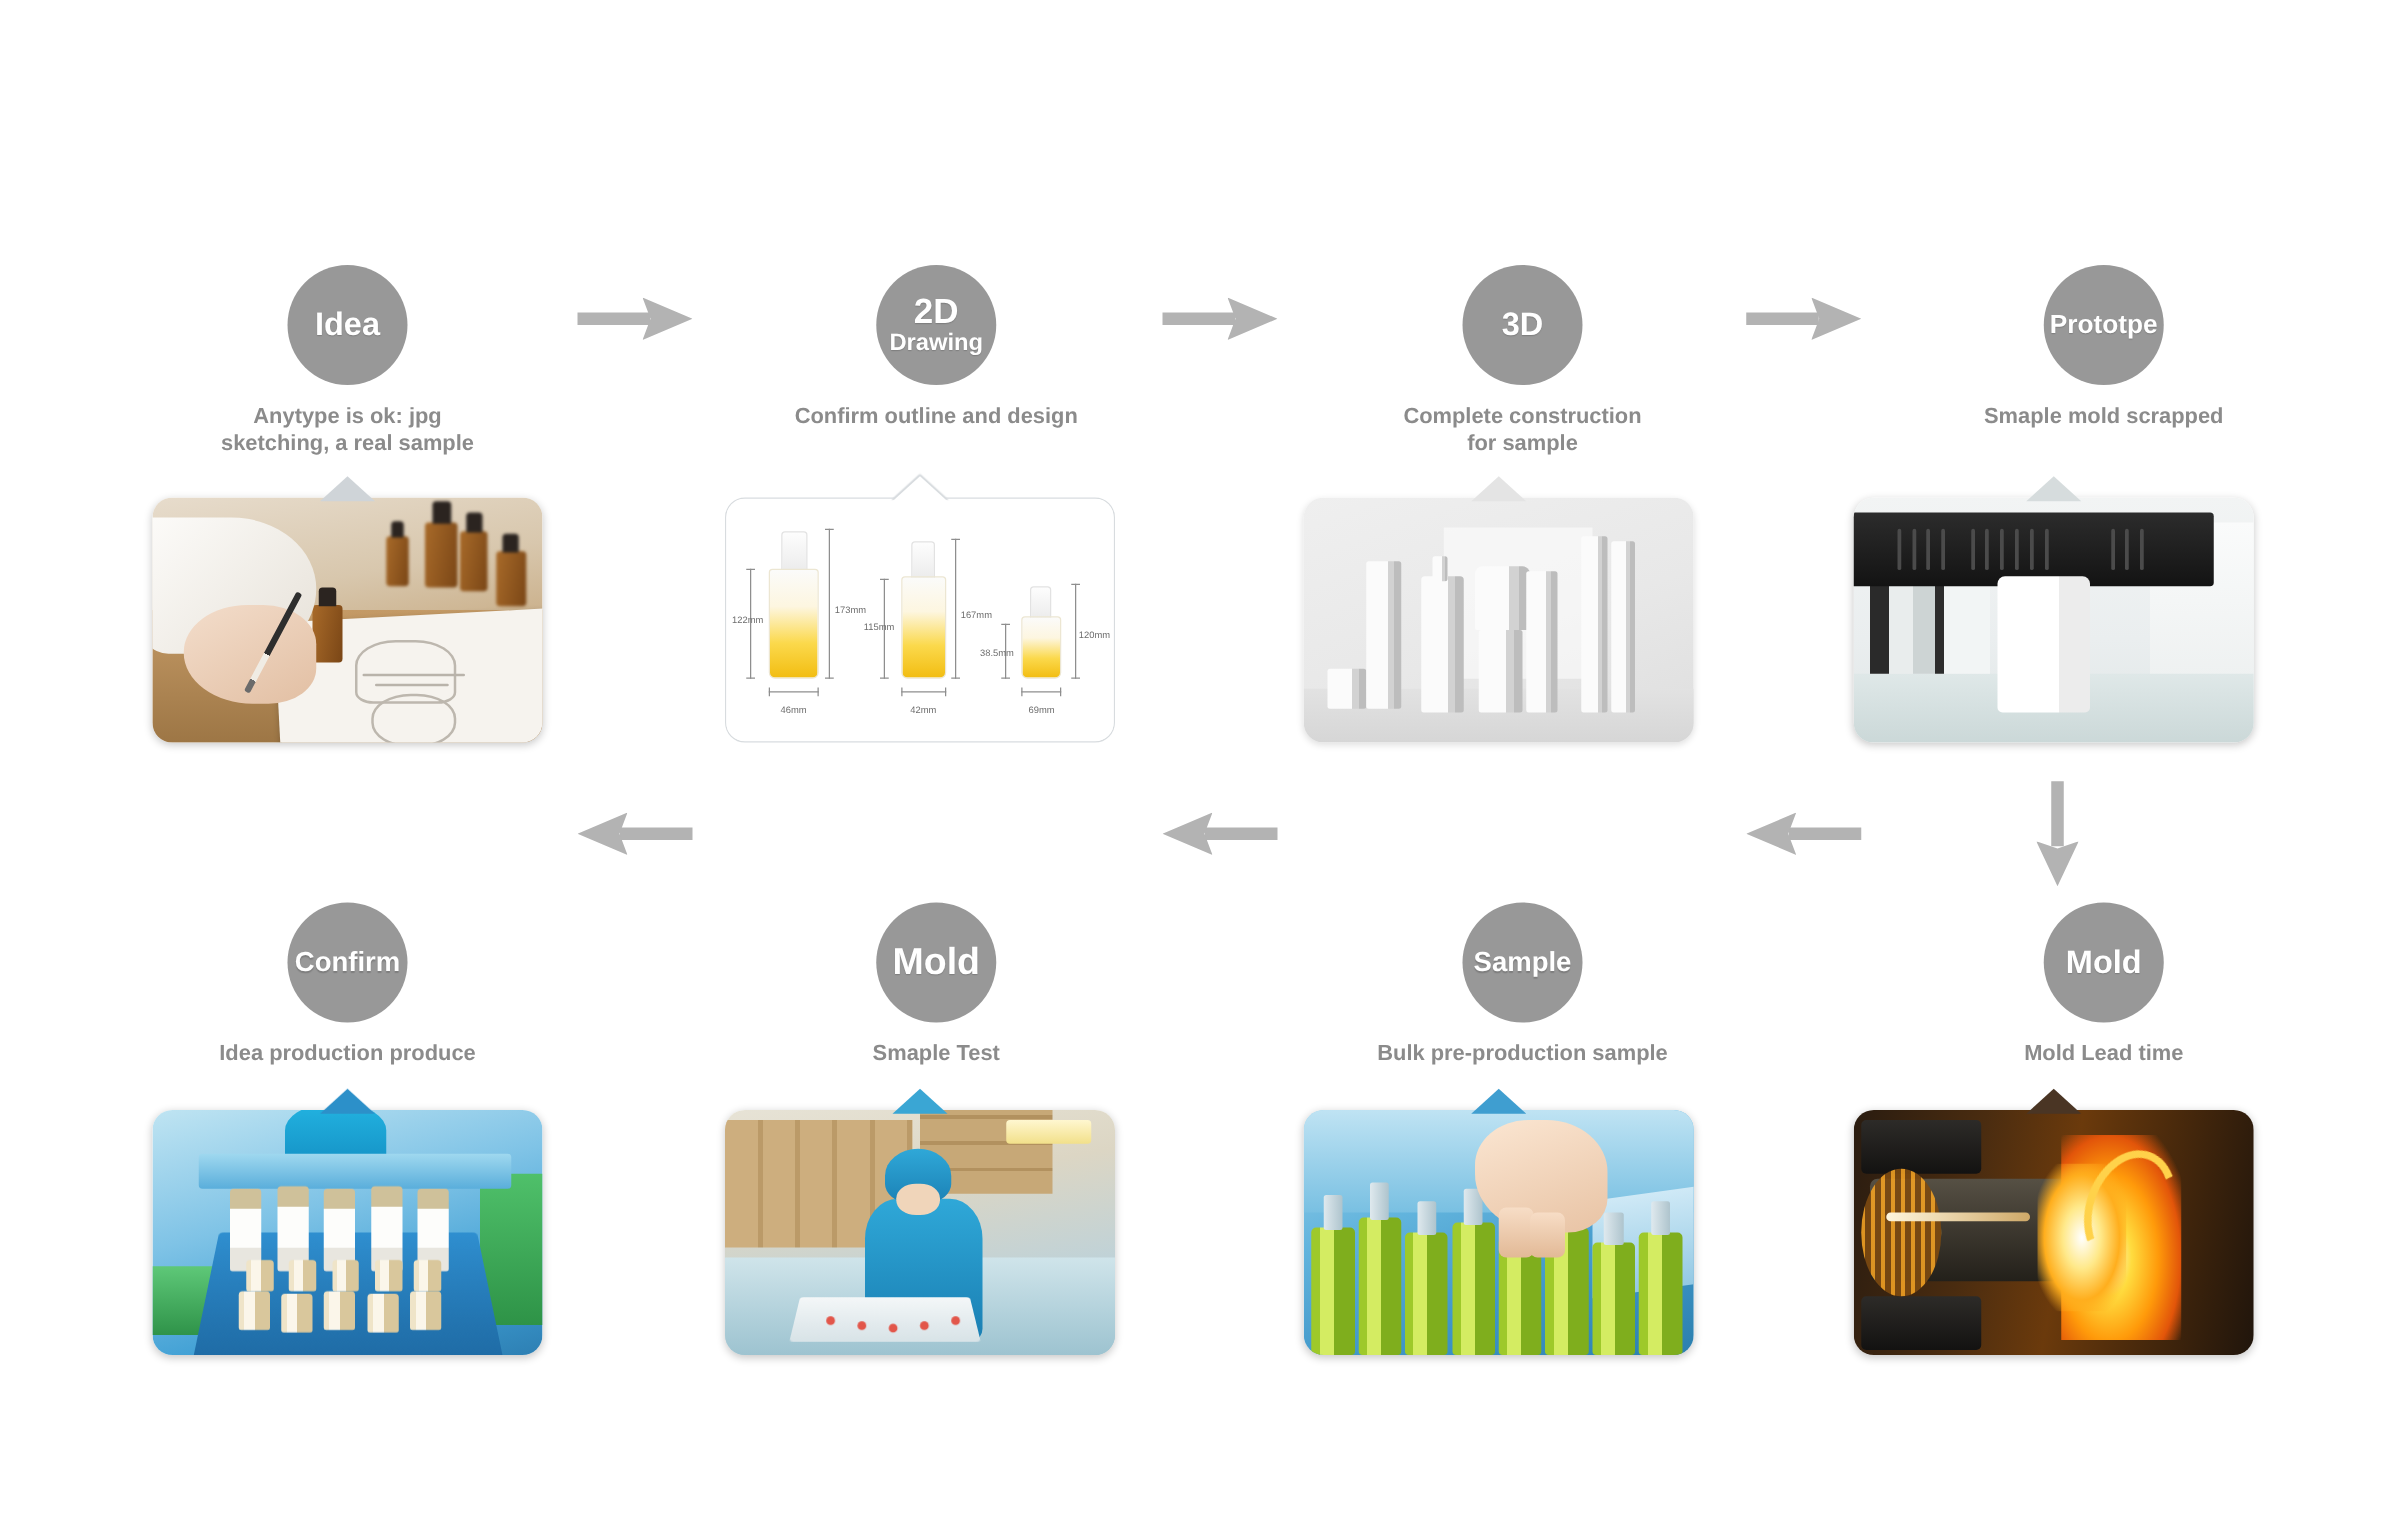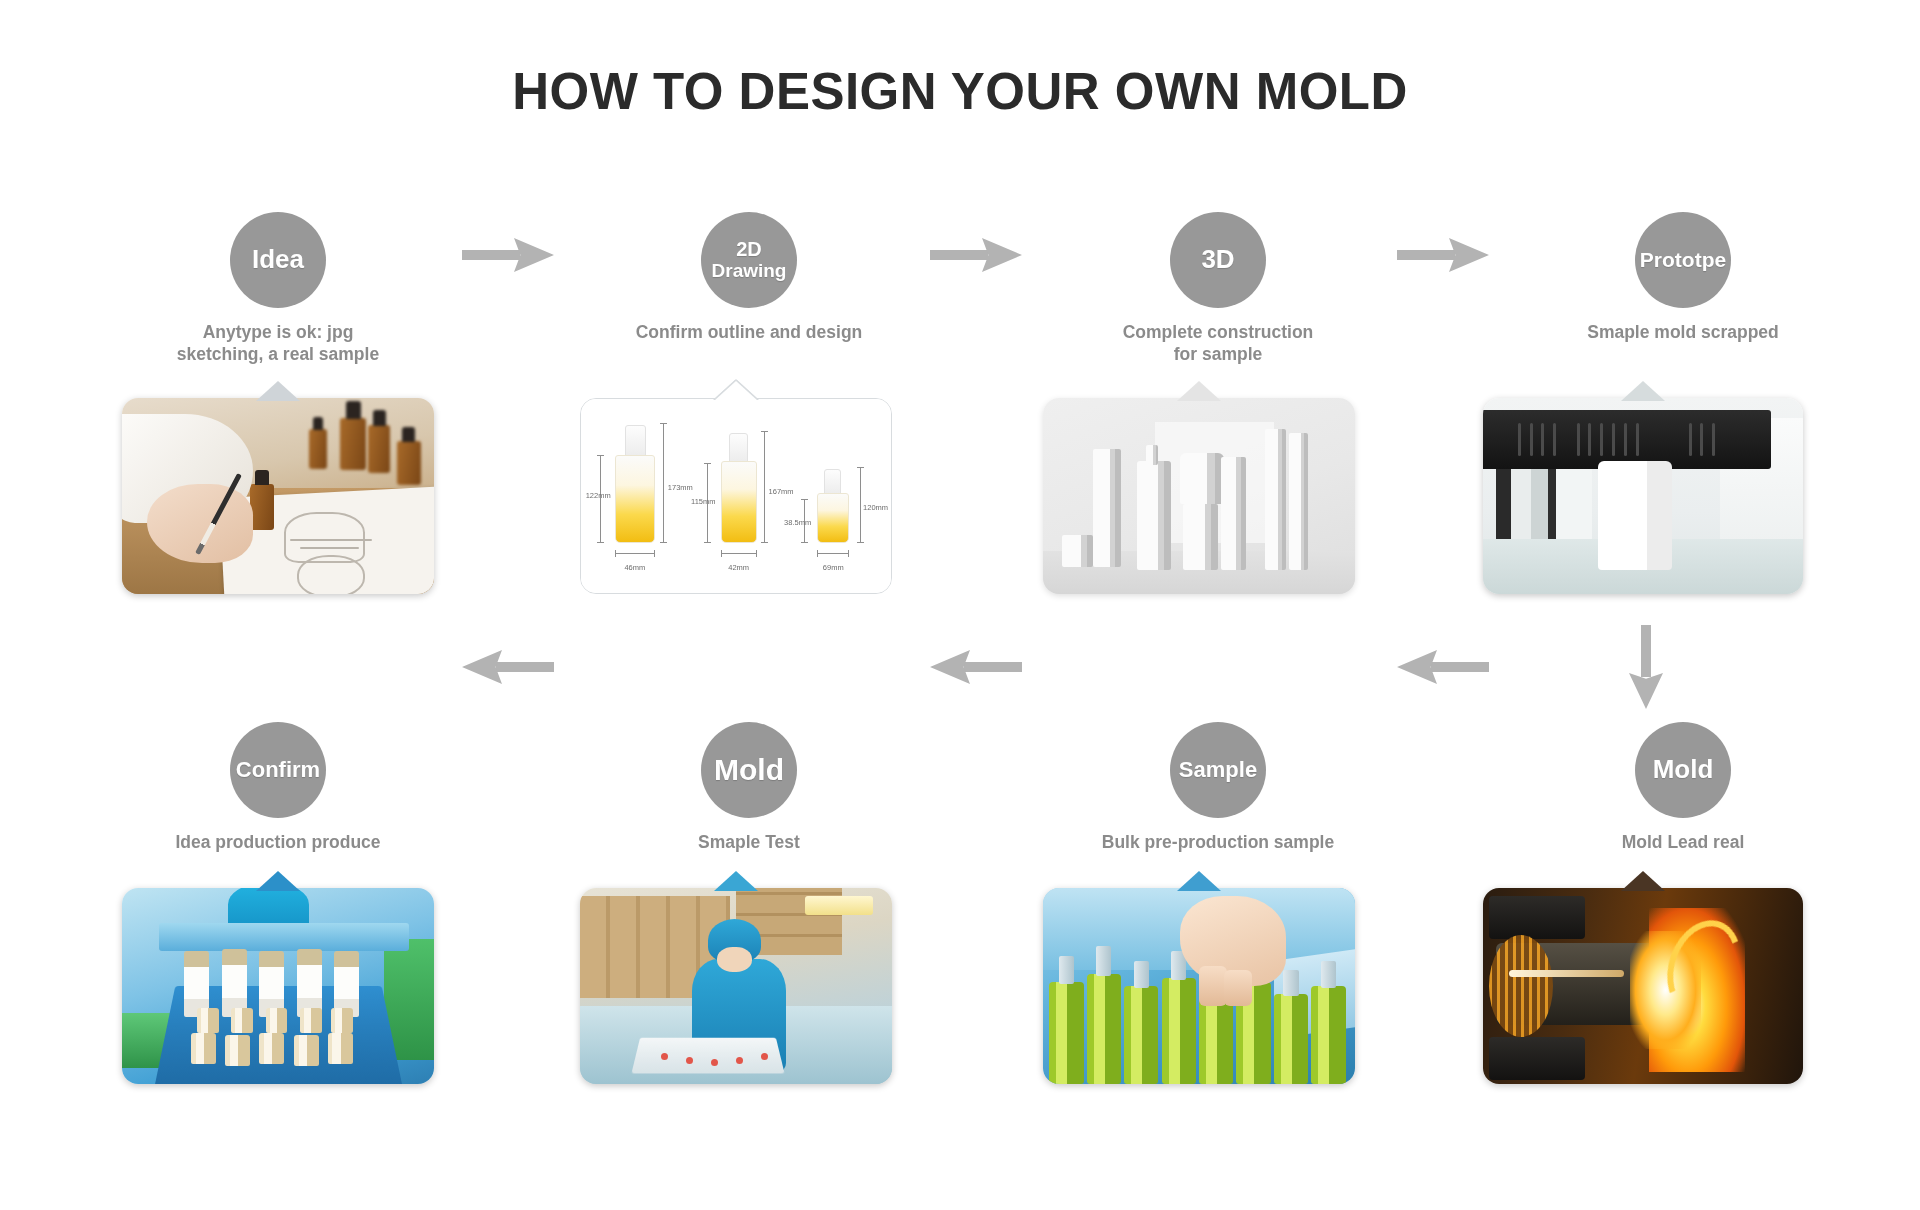--- a/index.html
+++ b/index.html
@@ -26,21 +26,21 @@
   .step .circle {
     width: 96px; height: 96px; border-radius: 50%;
     background: #989898;
     margin: 0 auto;
     display: flex; flex-direction: column;
     align-items: center; justify-content: center;
     color: #ffffff;
     text-shadow: 0 1px 1px rgba(0,0,0,.18);
   }
   .step .circle .c-main { font-size: 26px; font-weight: bold; line-height: 1.05; }
-  .step .circle.two-line .c-main { font-size: 20px; }
+  .step .circle.two-line .c-main { font-size: 28px; }
   .step .circle .c-sub { font-size: 19px; font-weight: bold; line-height: 1.1; margin-top: 1px; }
   .step .caption {
     margin-top: 13px; text-align: center;
     font-size: 17.5px; font-weight: bold; line-height: 1.28;
     color: #8b8b8b;
   }
 
   
   .card {
     position: absolute; width: 312px; height: 196px;
@@ -230,21 +230,20 @@
      width:44%; height:28%; background: linear-gradient(90deg,#dfe9ee,#aec4cd); border-radius:2px; }
   .sc-bulk .hand { position:absolute; left:44%; top:4%; width:34%; height:46%;
      background: linear-gradient(160deg,#fbe6d2,#e8c3a4); border-radius:40% 46% 30% 52%; }
   .sc-bulk .finger { position:absolute; background: linear-gradient(180deg,#f7ddc6,#e2b996); border-radius:6px; }
 </style>
 </head>
 <body>
 
 <div class="page">
 
-  <div class="title">HOW TO DESIGN YOUR OWN MOLD</div>
 
   <div class="step" style="left:123px; top:212px;">
     <div class="circle">
       <span class="c-main">Idea</span>
     </div>
     <div class="caption">
       <div>Anytype is ok: jpg</div>
       <div>sketching, a real sample</div>
     </div>
   </div>
@@ -433,21 +432,21 @@
   <div class="arrow-v" style="left:1629px; top:625px;">
     <div class="shaft"></div>
       <div class="head"></div>
   </div>
 
   <div class="step" style="left:1528px; top:722px;">
     <div class="circle">
       <span class="c-main">Mold</span>
     </div>
     <div class="caption">
-      <div>Mold Lead real</div>
+      <div>Mold Lead time</div>
     </div>
   </div>
 
   <div class="card" style="left:1483px; top:888px; width:320px; --notch:#4a3524;">
     <div class="notch"></div>
     <div class="frame">
       <div class="scene sc-flame">
         <div class="blk" style="left:2%; top:4%; width:30%; height:22%;"></div>
         <div class="blk" style="left:2%; bottom:2%; width:30%; height:22%;"></div>
         <div class="barrel"></div>

